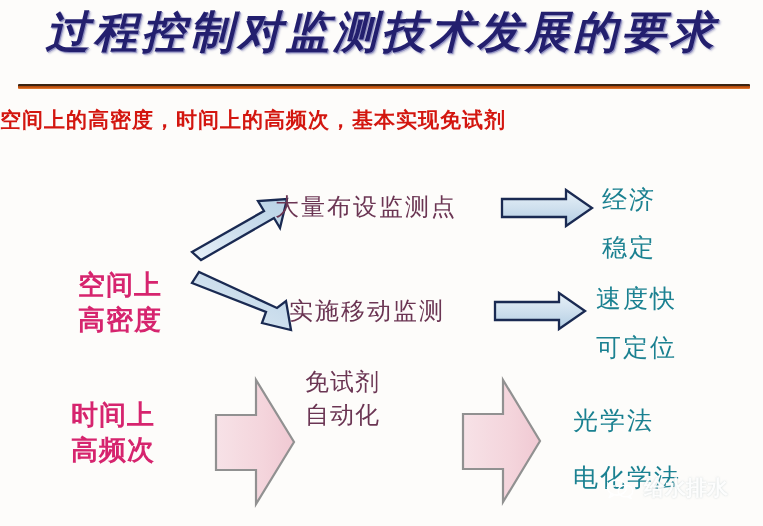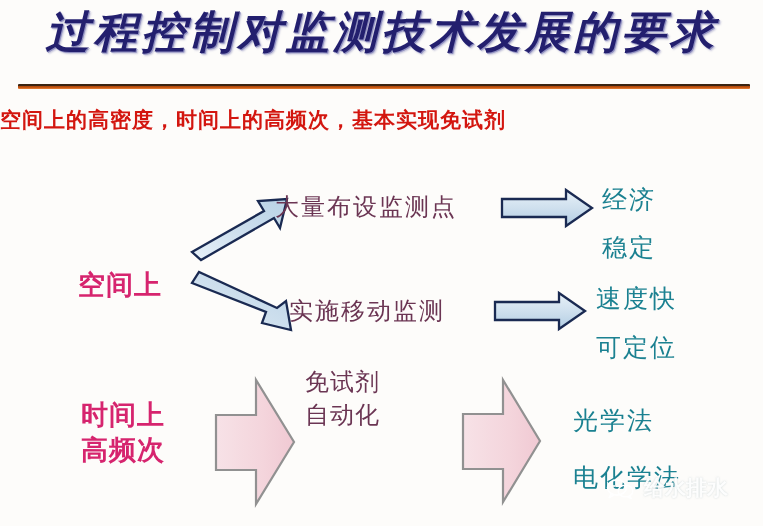--- a/index.html
+++ b/index.html
@@ -178,35 +178,36 @@
       <path d="M 216 415 L 256 415 L 256 380 L 294 442 L 256 504 L 256 470 L 216 470 Z" fill="url(#pinkGrad)" stroke="#919191" stroke-width="2.2" stroke-linejoin="miter"></path>
     </g>
 
     <g>
       <path d="M 463 414 L 503 414 L 503 380 L 540 441 L 503 502 L 503 469 L 463 469 Z" fill="url(#pinkGrad)" stroke="#919191" stroke-width="2.2" stroke-linejoin="miter"></path>
     </g>
   </svg>
 
   <div class="lbl pink-head" style="left:78px; top:222px;margin-top:46px;">
     <div>空间上</div>
+    <div>高密度</div>
   </div>
 
   <div class="lbl purple-mid" style="left:275px; top:192px;">大量布设监测点</div>
 
   <div class="lbl teal-out" style="left:602px; top:184px;">经济</div>
 
   <div class="lbl teal-out" style="left:602px; top:232px;">稳定</div>
 
   <div class="lbl purple-mid" style="left:289px; top:296px;">实施移动监测</div>
 
   <div class="lbl teal-out" style="left:596px; top:332px;">可定位</div>
 
   <div class="lbl teal-out" style="left:596px; top:283px;">速度快</div>
 
-  <div class="lbl pink-head" style="left:81px; top:398px;">
+  <div class="lbl pink-head" style="left:71px; top:398px;">
     <div>时间上</div>
     <div>高频次</div>
   </div>
 
   <div class="lbl list-mid" style="left:305px; top:366px;">
     <div>免试剂</div>
     <div>自动化</div>
   </div>
 
   <div class="lbl teal-out" style="left:573px; top:405px;">光学法</div>

